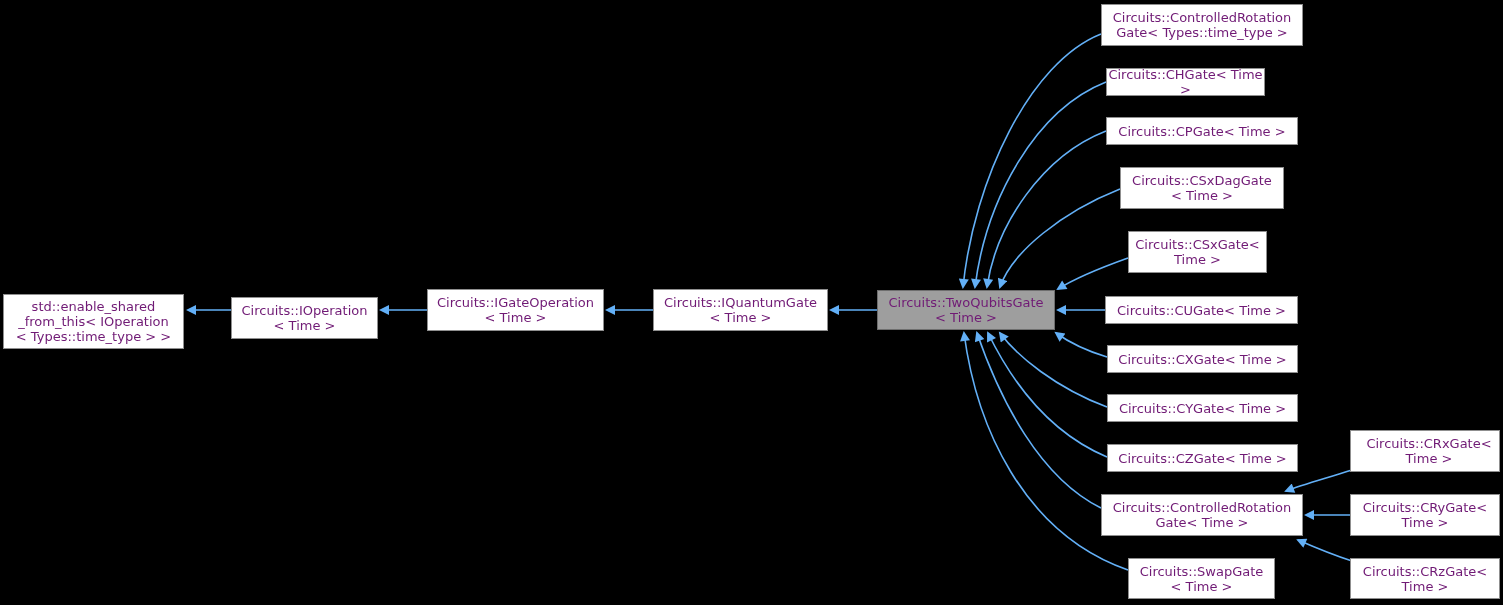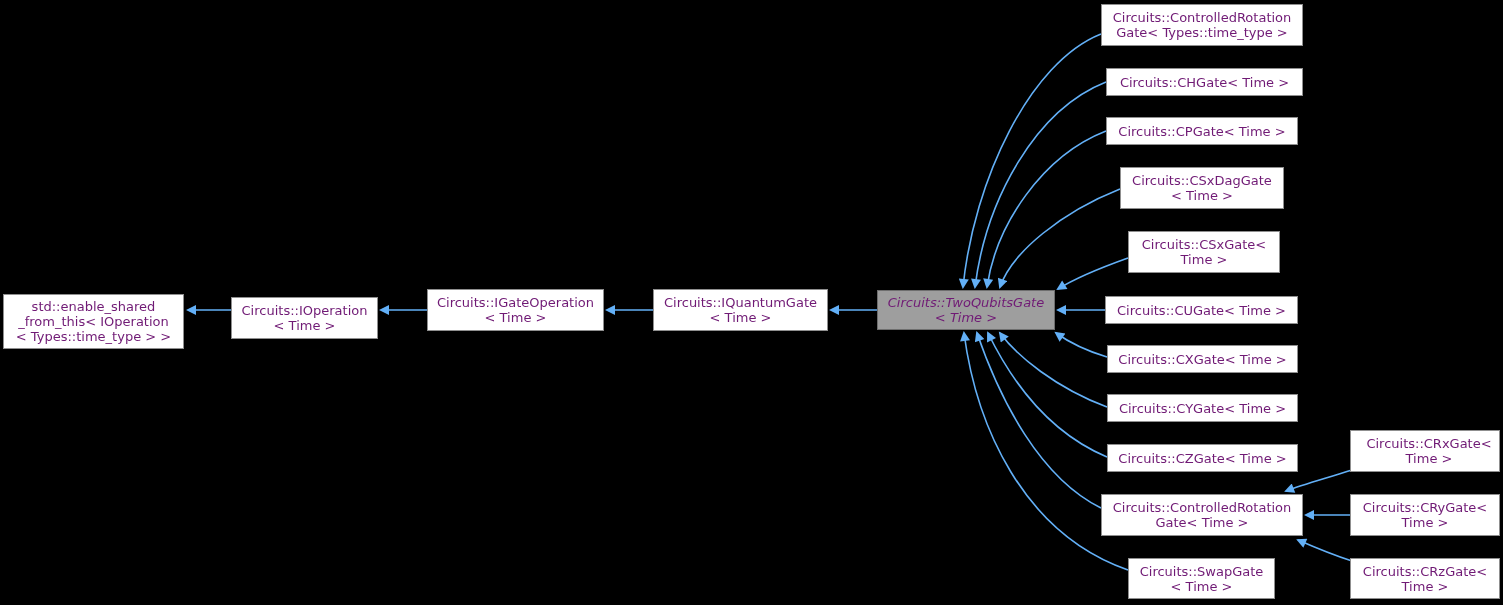--- a/index.html
+++ b/index.html
@@ -35,26 +35,26 @@
   .node.current {
     background: #9e9e9e;
     border-color: #6e6e6e;
     cursor: default;
   }
   
   #n-ess    { left:3px;    top:282px; width:181px; height:55px;margin-top:12px; }
   #n-iop    { left:231px;  top:289px; width:147px; height:42px;margin-top:8px; }
   #n-igate  { left:427px;  top:289px; width:177px; height:42px; }
   #n-iquant { left:653px;  top:289px; width:175px; height:42px; }
-  #n-twoq   { left:877px;  top:290px; width:178px; height:40px;font-style:italic; }
+  #n-twoq   { left:877px;  top:290px; width:178px; height:40px; }
   #n-crtt   { left:1101px; top:4px;   width:202px; height:42px; }
-  #n-ch     { left:1106px; top:68px;  width:197px; height:28px; }
+  #n-ch     { left:1106px; top:68px;  width:159px; height:28px; }
   #n-cp     { left:1106px; top:117px; width:192px; height:28px; }
   #n-csxdag { left:1120px; top:167px; width:164px; height:42px; }
-  #n-csx    { left:1128px; top:231px; width:152px; height:42px; }
+  #n-csx    { left:1128px; top:231px; width:139px; height:42px; }
   #n-cu     { left:1105px; top:296px; width:193px; height:28px; }
   #n-cx     { left:1107px; top:345px; width:191px; height:28px; }
   #n-cy     { left:1107px; top:394px; width:191px; height:28px; }
   #n-cz     { left:1107px; top:444px; width:191px; height:28px; }
   #n-crx    { left:1350px; top:430px; width:150px; height:42px;padding-left:8px; }
   #n-crt    { left:1101px; top:494px; width:202px; height:42px; }
   #n-cry    { left:1350px; top:494px; width:150px; height:42px; }
   #n-swap   { left:1128px; top:558px; width:147px; height:41px; }
   #n-crz    { left:1350px; top:558px; width:150px; height:41px; }
 </style>

